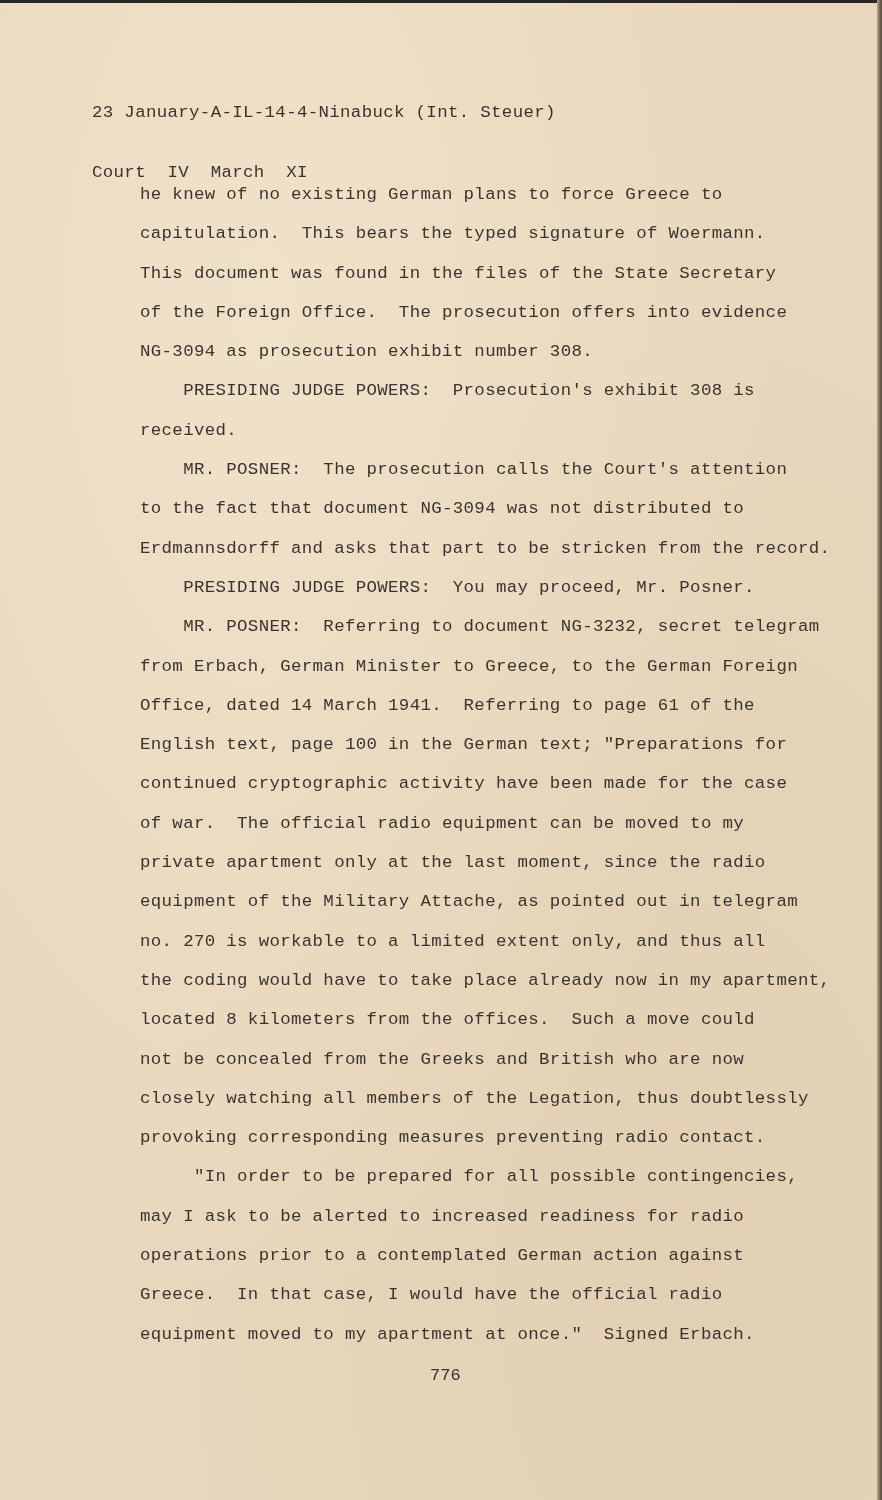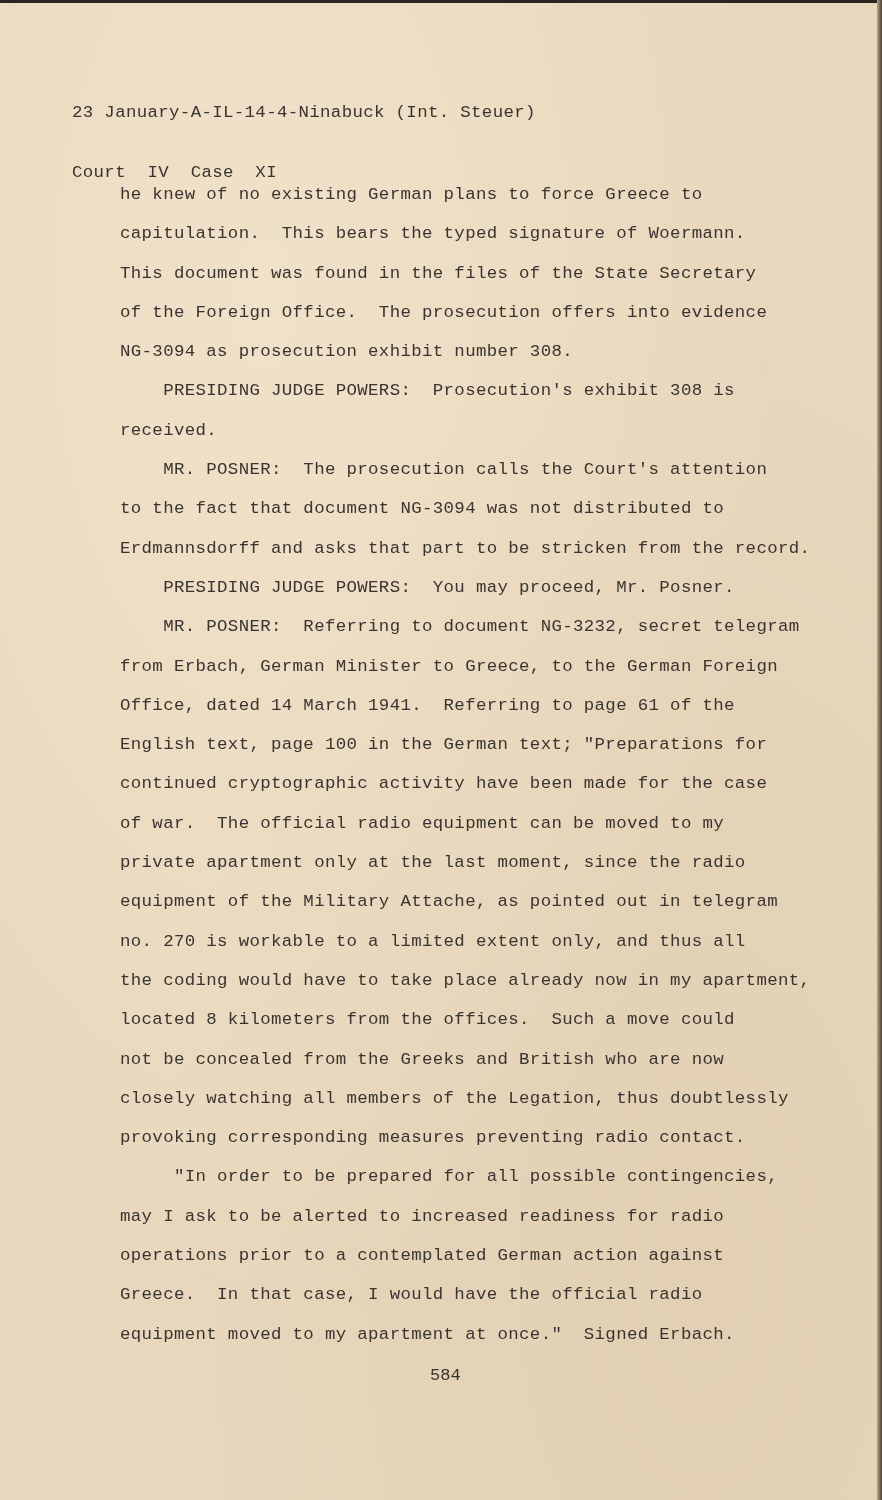--- a/index.html
+++ b/index.html
@@ -22,37 +22,37 @@
       position: absolute; right: 0; top: 0; width: 5px; height: 1500px;
       background: linear-gradient(to right, #b9a584, #4a4038);
     }
     .tw {
       font-family: "Liberation Mono", "DejaVu Sans Mono", monospace;
       color: #3a3430;
       font-size: 17.4px;
       letter-spacing: 0.35px;
       white-space: pre;
       position: absolute;
-      left: 72px;
+      left: 92px;
     }
     .header { top: 60px; line-height: 20px; }
     .body-lines { top: 172px; line-height: 39.3px; margin-left: 48px; }
     .line { display: block; height: 39.3px; }
     .page-number {
       position: absolute; top: 1363px; left: 430px;
       font-family: "Liberation Mono", "DejaVu Sans Mono", monospace;
       font-size: 17px; color: #3a3430;
     }
   </style>
 </head>
 <body>
 
 <div class="page">
   <div class="tw header">
     <span class="line" style="height:20px">23 January-A-IL-14-4-Ninabuck (Int. Steuer)</span>
-    <span class="line" style="height:20px">Court  IV  Case  XI</span>
+    <span class="line" style="height:20px">Court  IV  March  XI</span>
   </div>
 
   <div class="tw body-lines" id="body-lines"><span class="line">he knew of no existing German plans to force Greece to</span><span class="line">capitulation.  This bears the typed signature of Woermann.</span><span class="line">This document was found in the files of the State Secretary</span><span class="line">of the Foreign Office.  The prosecution offers into evidence</span><span class="line">NG-3094 as prosecution exhibit number 308.</span><span class="line">    PRESIDING JUDGE POWERS:  Prosecution's exhibit 308 is</span><span class="line">received.</span><span class="line">    MR. POSNER:  The prosecution calls the Court's attention</span><span class="line">to the fact that document NG-3094 was not distributed to</span><span class="line">Erdmannsdorff and asks that part to be stricken from the record.</span><span class="line">    PRESIDING JUDGE POWERS:  You may proceed, Mr. Posner.</span><span class="line">    MR. POSNER:  Referring to document NG-3232, secret telegram</span><span class="line">from Erbach, German Minister to Greece, to the German Foreign</span><span class="line">Office, dated 14 March 1941.  Referring to page 61 of the</span><span class="line">English text, page 100 in the German text; "Preparations for</span><span class="line">continued cryptographic activity have been made for the case</span><span class="line">of war.  The official radio equipment can be moved to my</span><span class="line">private apartment only at the last moment, since the radio</span><span class="line">equipment of the Military Attache, as pointed out in telegram</span><span class="line">no. 270 is workable to a limited extent only, and thus all</span><span class="line">the coding would have to take place already now in my apartment,</span><span class="line">located 8 kilometers from the offices.  Such a move could</span><span class="line">not be concealed from the Greeks and British who are now</span><span class="line">closely watching all members of the Legation, thus doubtlessly</span><span class="line">provoking corresponding measures preventing radio contact.</span><span class="line">     "In order to be prepared for all possible contingencies,</span><span class="line">may I ask to be alerted to increased readiness for radio</span><span class="line">operations prior to a contemplated German action against</span><span class="line">Greece.  In that case, I would have the official radio</span><span class="line">equipment moved to my apartment at once."  Signed Erbach.</span></div>
 
-  <div class="page-number">584</div>
+  <div class="page-number">776</div>
 </div>
 <div class="edge-right"></div>
 
 </body></html>

